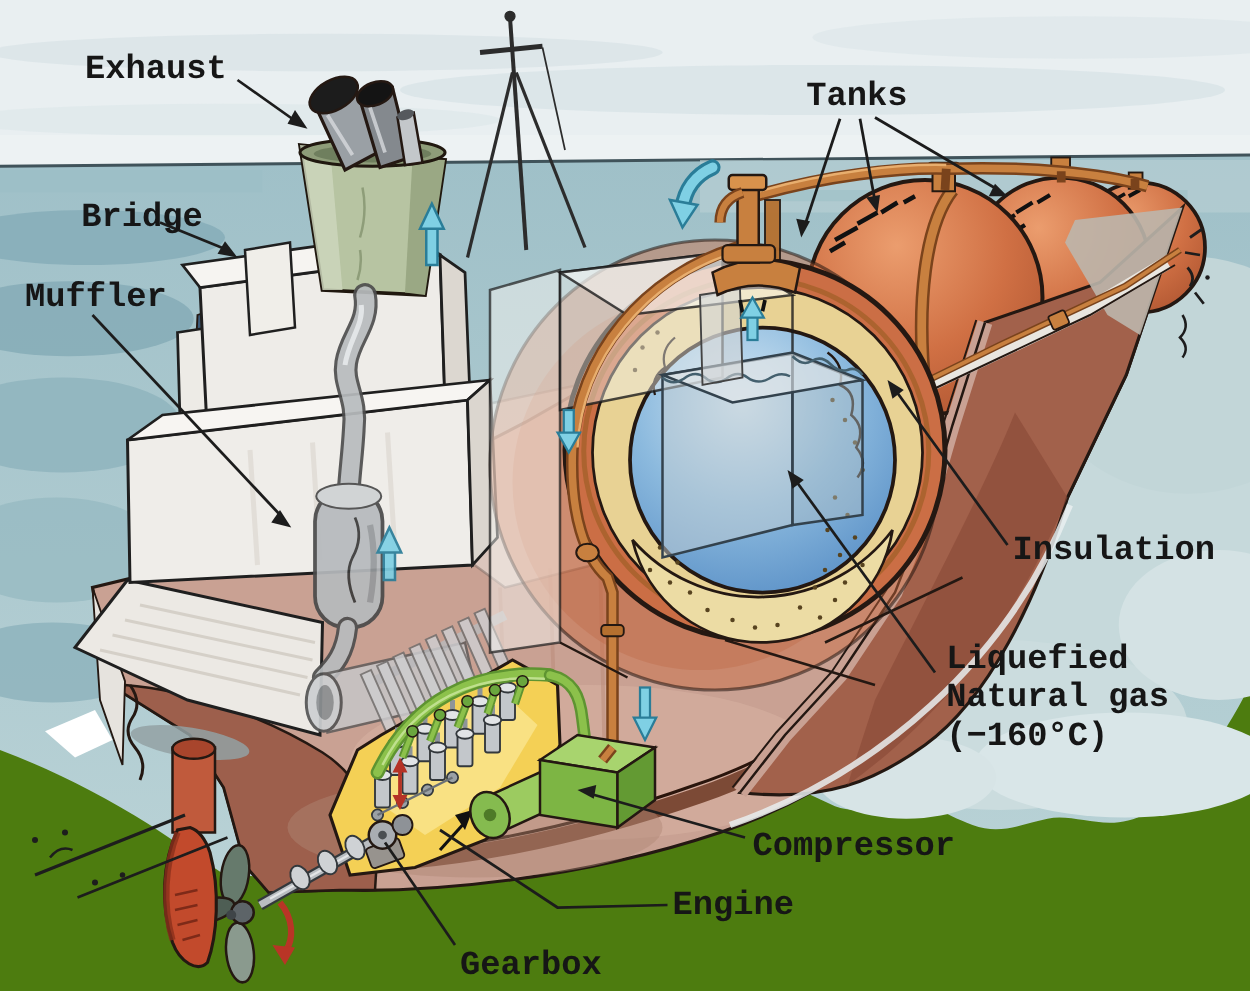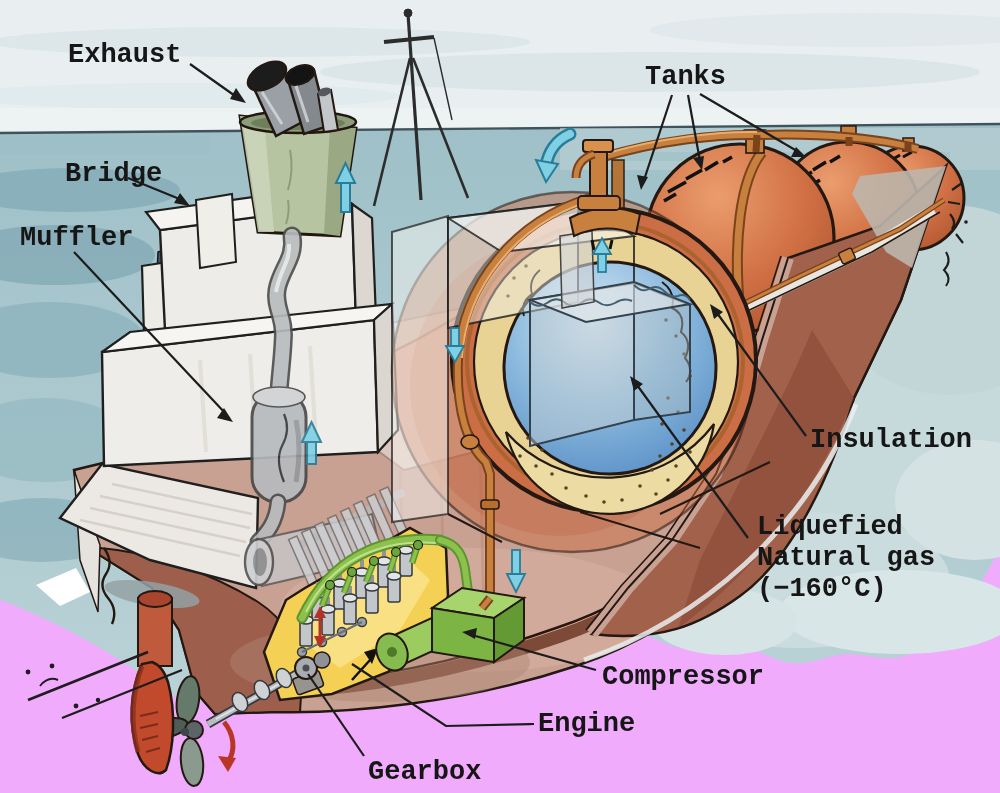--- a/index.html
+++ b/index.html
@@ -1,16 +1,16 @@
 <!DOCTYPE html>
 <html><head>
 <meta charset="utf-8">
 <style>
   html,body{margin:0;padding:0;background:#ffffff;}
-  .stage{position:relative;width:1000px;height:793px;background:#f0abfc;overflow:hidden;
+  .stage{position:relative;width:1000px;height:793px;background:#4d7c0f;overflow:hidden;
          font-family:"Liberation Mono", monospace;}
   svg{position:absolute;left:0;top:0;}
   .lbl{font-family:"Liberation Mono", monospace;font-weight:bold;font-size:27px;fill:#161616;}
   .leader{stroke:#1c1c1c;stroke-width:2.2;fill:none;}
   .ah{fill:#1c1c1c;stroke:none;}
 </style>
 </head>
 <body>
 
 <div class="stage">

